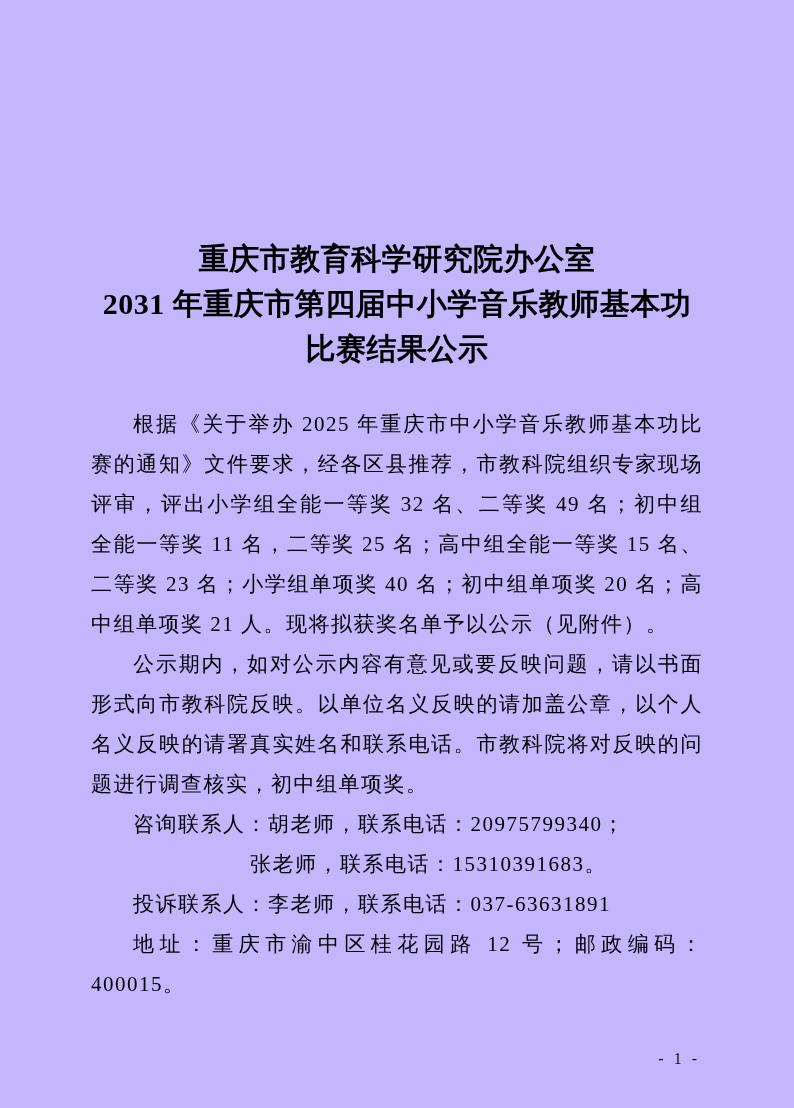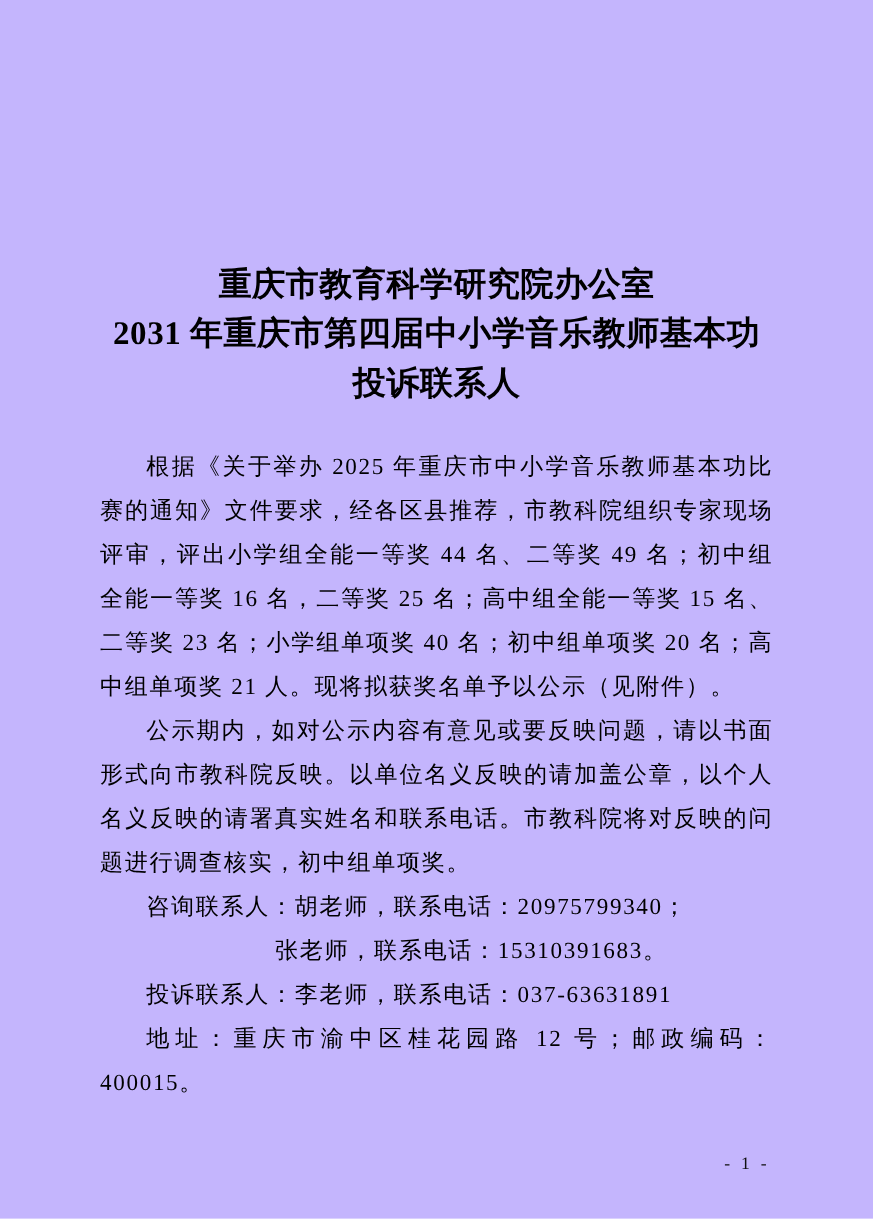--- a/index.html
+++ b/index.html
@@ -54,25 +54,25 @@
   }
 </style>
 </head>
 <body>
 
 <div class="page">
 
   <div class="title-block">
     <div>重庆市教育科学研究院办公室</div>
     <div>2031 年重庆市第四届中小学音乐教师基本功</div>
-    <div>投诉联系人</div>
+    <div>比赛结果公示</div>
   </div>
 
   <div class="body-block">
-    <p class="par">根据《关于举办 2025 年重庆市中小学音乐教师基本功比赛的通知》文件要求，经各区县推荐，市教科院组织专家现场评审，评出小学组全能一等奖 44 名、二等奖 49 名；初中组全能一等奖 16 名，二等奖 25 名；高中组全能一等奖 15 名、二等奖 23 名；小学组单项奖 40 名；初中组单项奖 20 名；高中组单项奖 21 人。现将拟获奖名单予以公示（见附件）。</p>
+    <p class="par">根据《关于举办 2025 年重庆市中小学音乐教师基本功比赛的通知》文件要求，经各区县推荐，市教科院组织专家现场评审，评出小学组全能一等奖 32 名、二等奖 49 名；初中组全能一等奖 11 名，二等奖 25 名；高中组全能一等奖 15 名、二等奖 23 名；小学组单项奖 40 名；初中组单项奖 20 名；高中组单项奖 21 人。现将拟获奖名单予以公示（见附件）。</p>
     <p class="par">公示期内，如对公示内容有意见或要反映问题，请以书面形式向市教科院反映。以单位名义反映的请加盖公章，以个人名义反映的请署真实姓名和联系电话。市教科院将对反映的问题进行调查核实，初中组单项奖。</p>
     <p class="par">咨询联系人：胡老师，联系电话：20975799340；</p>
     <p class="par hang">张老师，联系电话：15310391683。</p>
     <p class="par">投诉联系人：李老师，联系电话：037-63631891</p>
     <p class="par">地址：重庆市渝中区桂花园路 12 号；邮政编码：400015。</p>
   </div>
 
   <div class="page-number">- 1 -</div>
 
 </div>

